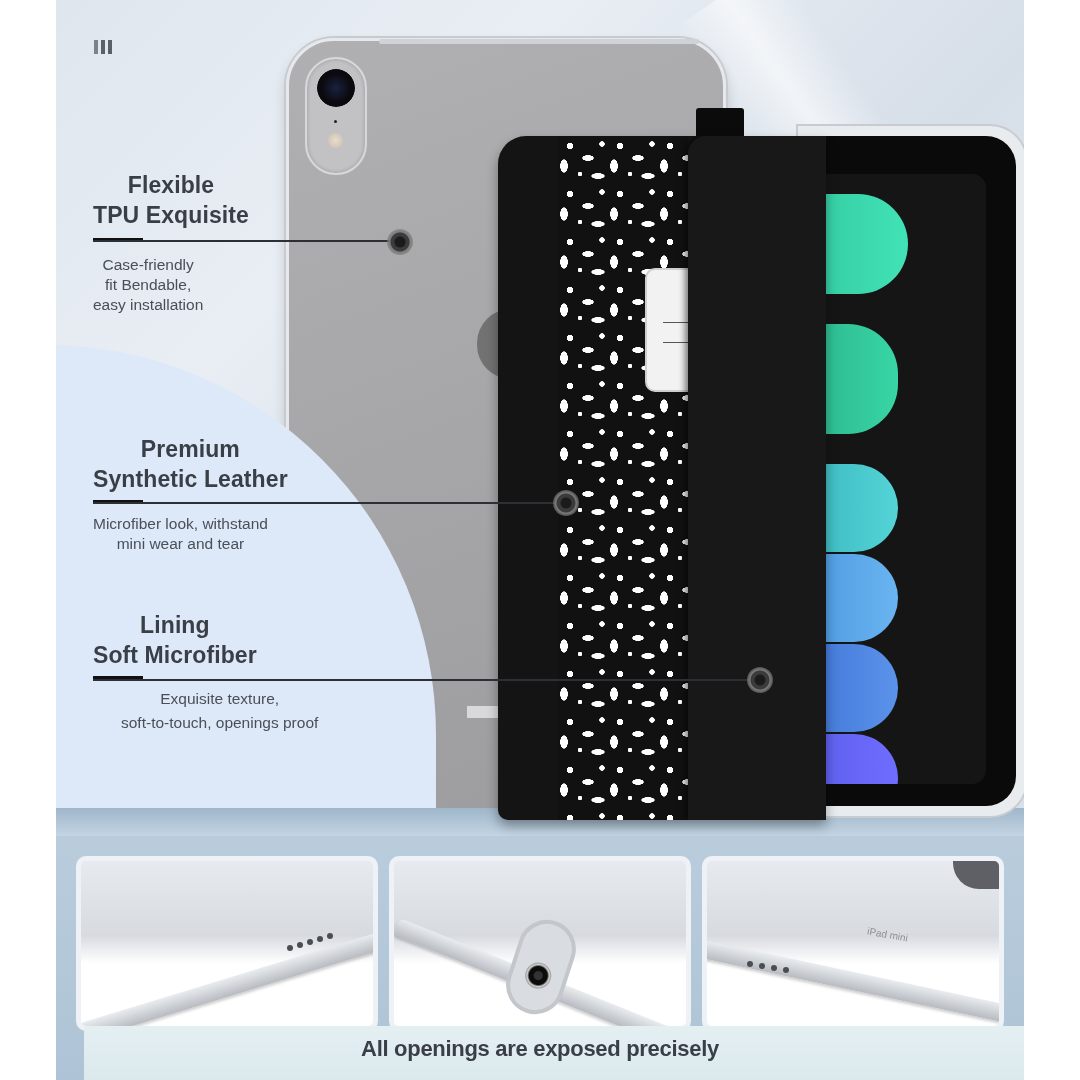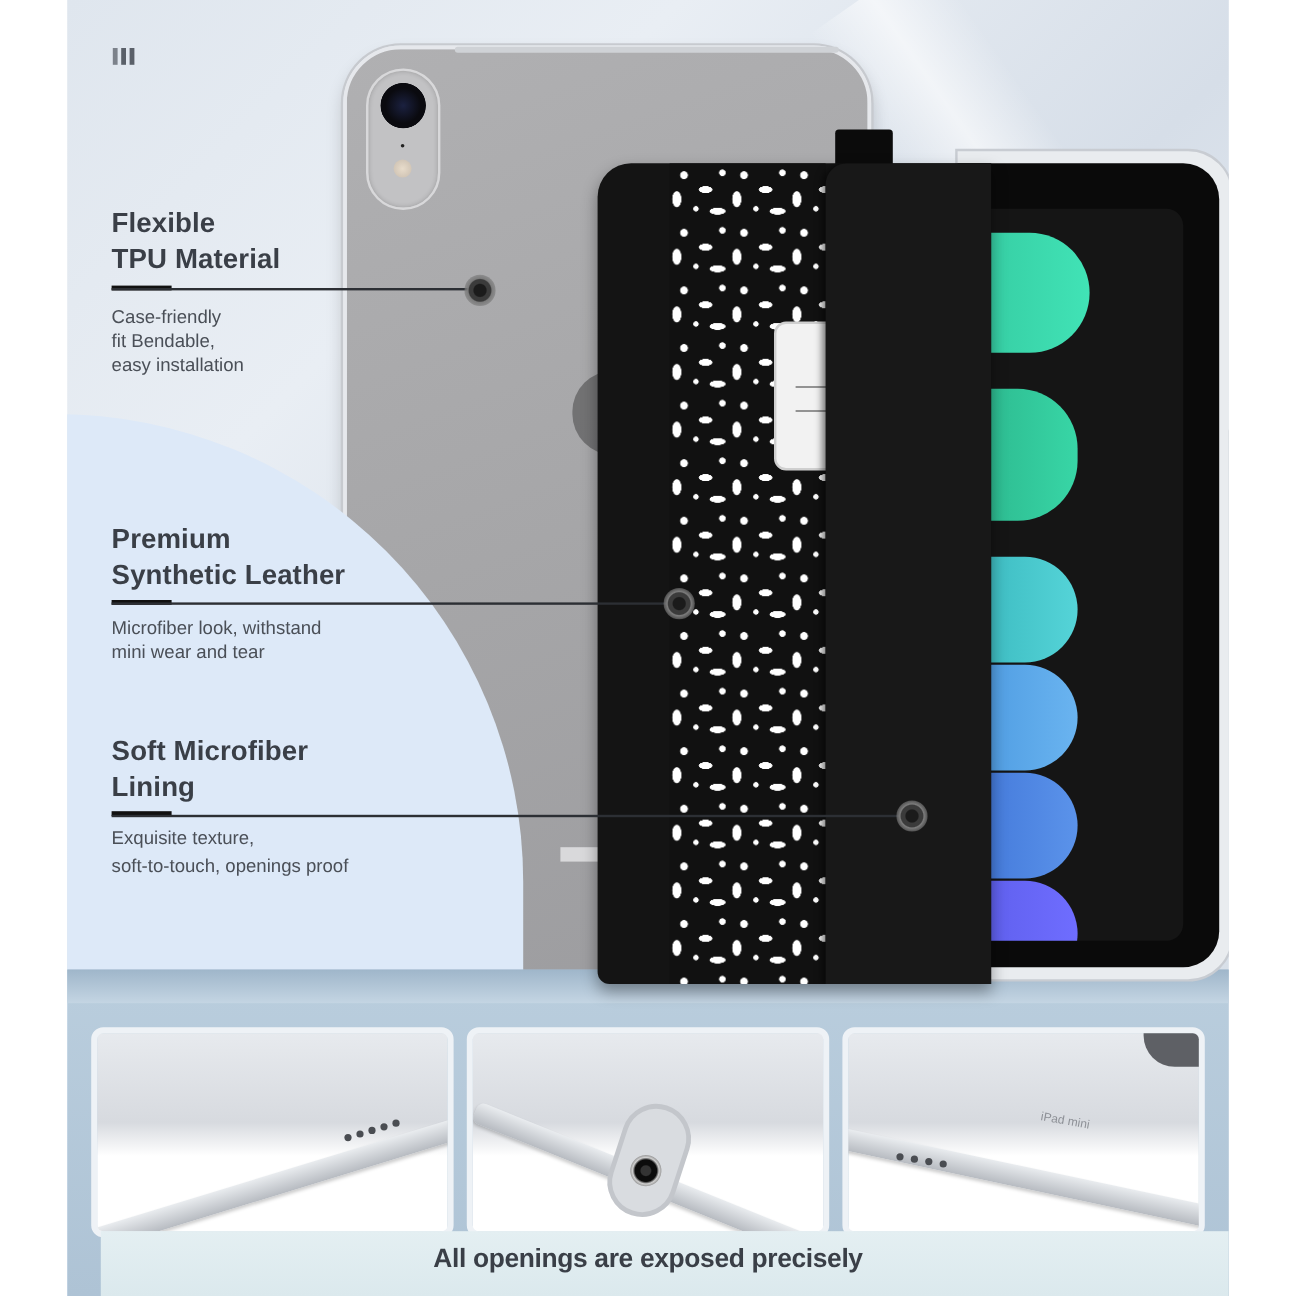--- a/index.html
+++ b/index.html
@@ -70,21 +70,21 @@
         radial-gradient(circle at 22px 38px, #fff 2px, transparent 2.5px),
         radial-gradient(ellipse 7px 3px at 40px 40px, #fff 90%, transparent 100%);
       background-size: 50px 48px, 50px 48px, 50px 48px, 50px 48px, 50px 48px, 50px 48px; }
     .folio-label { position: absolute; left: 147px; top: 132px; width: 48px; height: 124px;
       border-radius: 10px 0 0 10px; background: #f2f2f2; border: 2px solid #cfcfcf; }
     .folio-label-line { position: absolute; left: 16px; width: 32px; height: 1px; background: #555; }
     .folio-flap { position: absolute; left: 190px; top: 0; width: 138px; height: 684px;
       border-radius: 18px 0 0 0; background: #181818; box-shadow: -3px 0 6px rgba(0,0,0,0.5); }
 
     
-    .callout { position: absolute; left: 37px; }
+    .callout { position: absolute; left: 37px; text-align: center; }
     .callout-title { font-size: 23px; font-weight: 700; color: #3a3f47; line-height: 30px; letter-spacing: 0.1px; }
     .callout-rule { position: absolute; left: 0; height: 1.5px; background: #2c2f34; }
     .callout-rule-bold { position: absolute; left: 0; width: 50px; height: 4px; background: #111; }
     .callout-desc { font-size: 15.5px; color: #4a4f57; line-height: 20px; }
     .callout-dot { position: absolute; width: 26px; height: 26px; border-radius: 50%;
       background: radial-gradient(circle, #1b1b1b 0 5px, #3b3b3b 6px 9px, #7c7c7c 10px, rgba(120,120,120,0.6) 13px); }
 
     .menu-icon { position: absolute; left: 38px; top: 40px; display: flex; gap: 3px; }
     .menu-icon span { display: block; width: 4px; height: 14px; background: #5a6069; }
     .menu-icon span:first-child { background: #7c828b; }
@@ -158,21 +158,21 @@
   </div>
 
   <div class="menu-icon">
     <span></span>
     <span></span>
     <span></span>
   </div>
 
   <div class="callout" style="top:170px;">
     <div class="callout-title">Flexible</div>
-    <div class="callout-title">TPU Material</div>
+    <div class="callout-title">TPU Exquisite</div>
   </div>
   <div class="callout-rule-bold" style="left:37px; top:238px;"></div>
   <div class="callout-rule" style="left:37px; top:240px; width:306px;"></div>
   <div class="callout-dot" style="left:331px; top:229px;"></div>
   <div class="callout" style="top:434px;">
     <div class="callout-title">Premium</div>
     <div class="callout-title">Synthetic Leather</div>
   </div>
 
   <div class="callout" style="top:255px;">
@@ -182,27 +182,27 @@
   </div>
   <div class="callout-rule-bold" style="left:37px; top:500px;"></div>
   <div class="callout-rule" style="left:37px; top:502px; width:476px;"></div>
   <div class="callout-dot" style="left:497px; top:490px;"></div>
   <div class="callout" style="top:514px;">
     <div class="callout-desc">Microfiber look, withstand</div>
     <div class="callout-desc">mini wear and tear</div>
   </div>
 
   <div class="callout" style="top:610px;">
+    <div class="callout-title">Lining</div>
     <div class="callout-title">Soft Microfiber</div>
-    <div class="callout-title">Lining</div>
   </div>
   <div class="callout-rule-bold" style="left:37px; top:676px;"></div>
   <div class="callout-rule" style="left:37px; top:679px; width:670px;"></div>
   <div class="callout-dot" style="left:691px; top:667px;"></div>
-  <div class="callout" style="top:689px;">
+  <div class="callout" style="top:689px;margin-left:28px;">
     <div class="callout-desc">Exquisite texture,</div>
     <div class="callout-desc" style="margin-top:4px;">soft-to-touch, openings proof</div>
   </div>
 
   <div class="details">
     <div class="detail-card card-1">
       <div class="card-edge" style="left:-20px; top:118px; width:330px; transform:rotate(-17deg);"></div>
       <div class="card-port" style="left:206px; top:84px;"></div>
       <div class="card-port" style="left:216px; top:81px;"></div>
       <div class="card-port" style="left:226px; top:78px;"></div>

